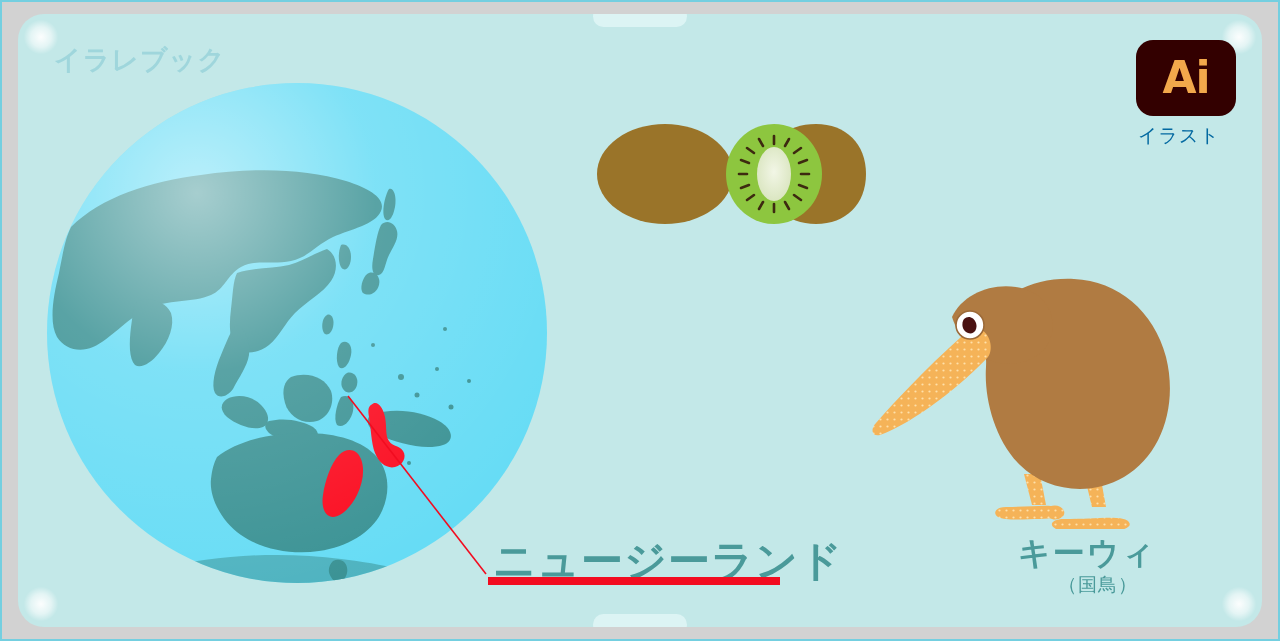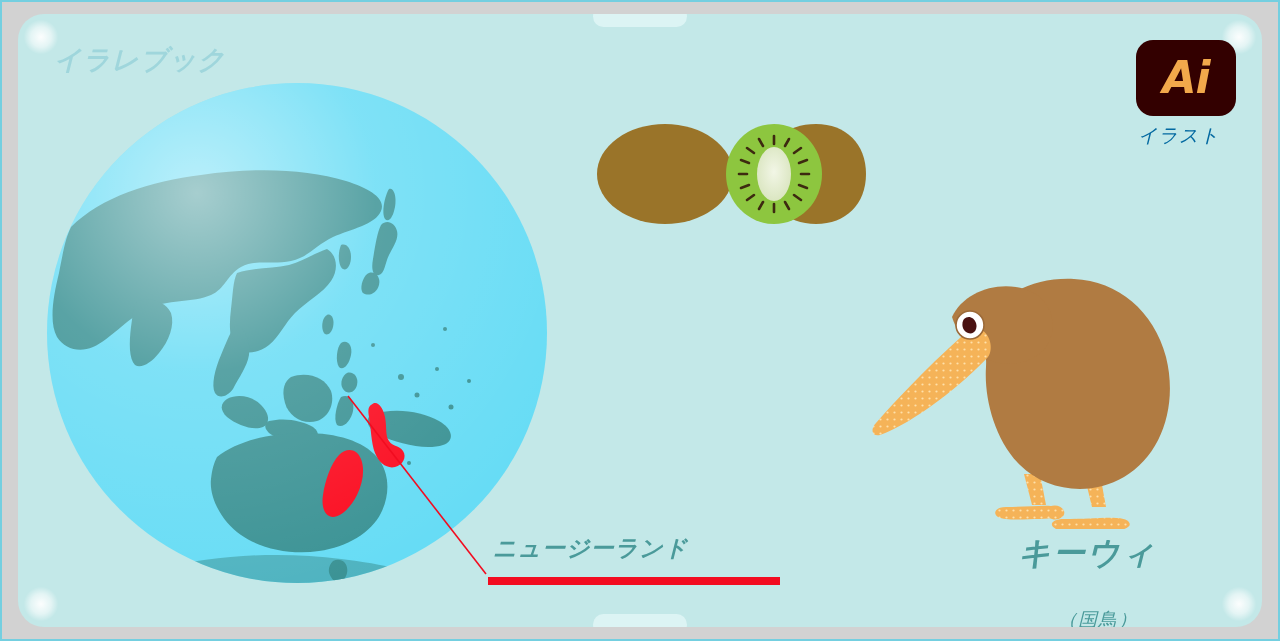--- a/index.html
+++ b/index.html
@@ -15,21 +15,20 @@
     font-family: "DejaVu Sans", "Liberation Sans", sans-serif;
   }
 
   
   #stage {
     position: relative;
     width: 1280px;
     height: 641px;
     background: #d2d2d2;
     box-sizing: border-box;
-    font-style: italic;
   }
   .edge-line {
     position: absolute;
     background: #74cfe0;
   }
   .edge-top    { left: 0;  top: 0;    width: 1280px; height: 2px; }
   .edge-bottom { left: 0;  bottom: 0; width: 1280px; height: 2px; }
   .edge-left   { left: 0;  top: 0;    width: 2px;  height: 641px; }
   .edge-right  { right: 0; top: 0;    width: 2px;  height: 641px; }
 
@@ -136,37 +135,36 @@
   }
   #bird-sublabel {
     position: absolute;
     left: 1040px;
     top: 558px;
     font-size: 19px;
     font-weight: 400;
     color: #4a9a9a;
     letter-spacing: 1px;
     white-space: nowrap;
-    margin-top: 35px;
   }
 
   
   #nz-leader {
     position: absolute;
     left: 0;
     top: 0;
     width: 1244px;
     height: 613px;
     pointer-events: none;
   }
   #nz-label {
     position: absolute;
     left: 475px;
     top: 519px;
-    font-size: 23px;
+    font-size: 42px;
     font-weight: 700;
     color: #4a9a9a;
     letter-spacing: 1px;
     white-space: nowrap;
   }
   #nz-underline {
     position: absolute;
     left: 470px;
     top: 563px;
     width: 292px;

